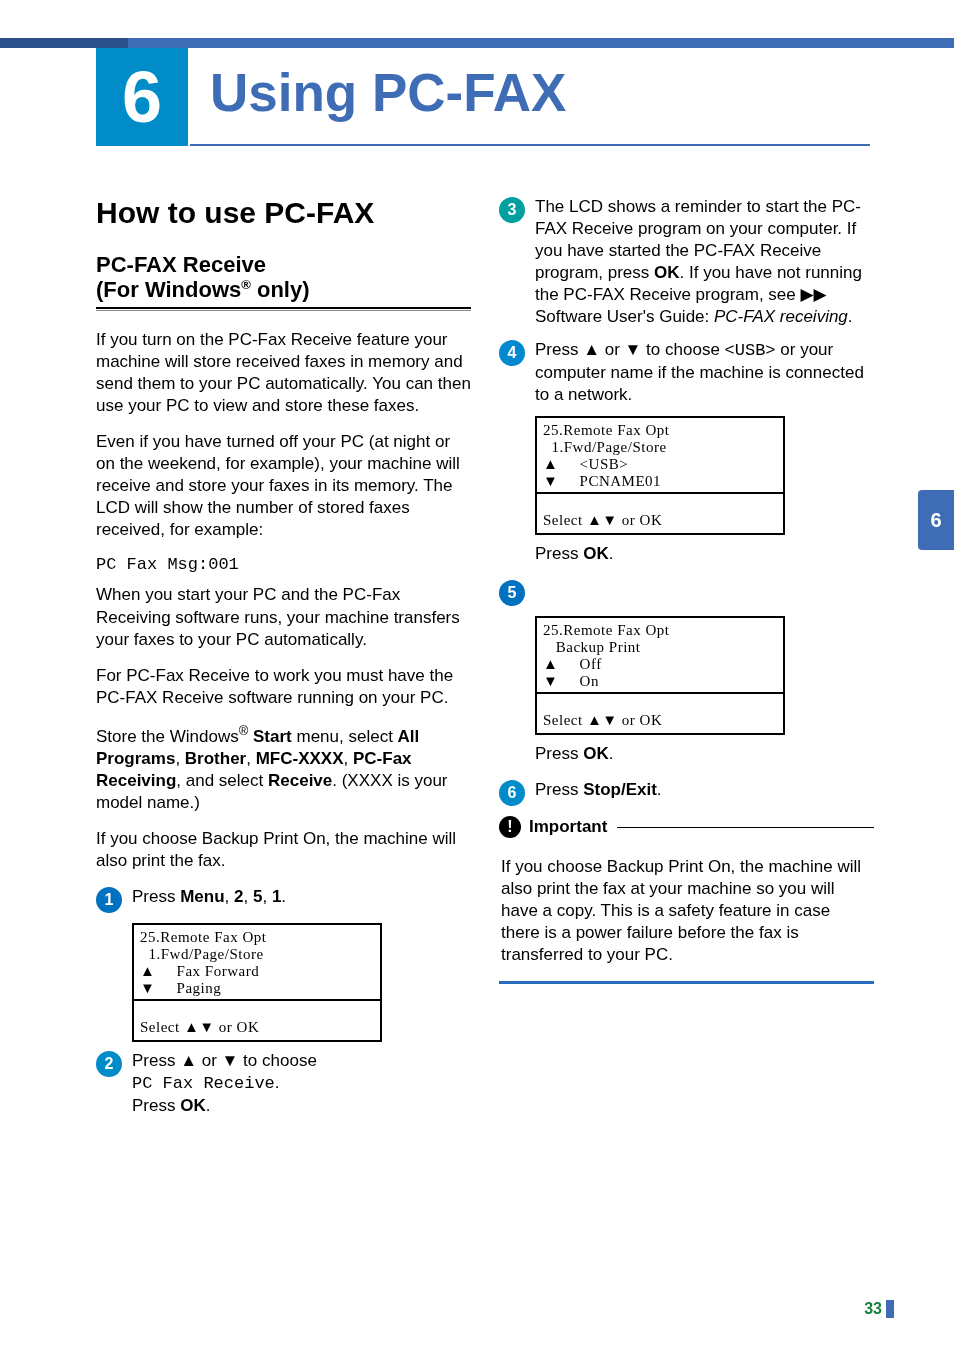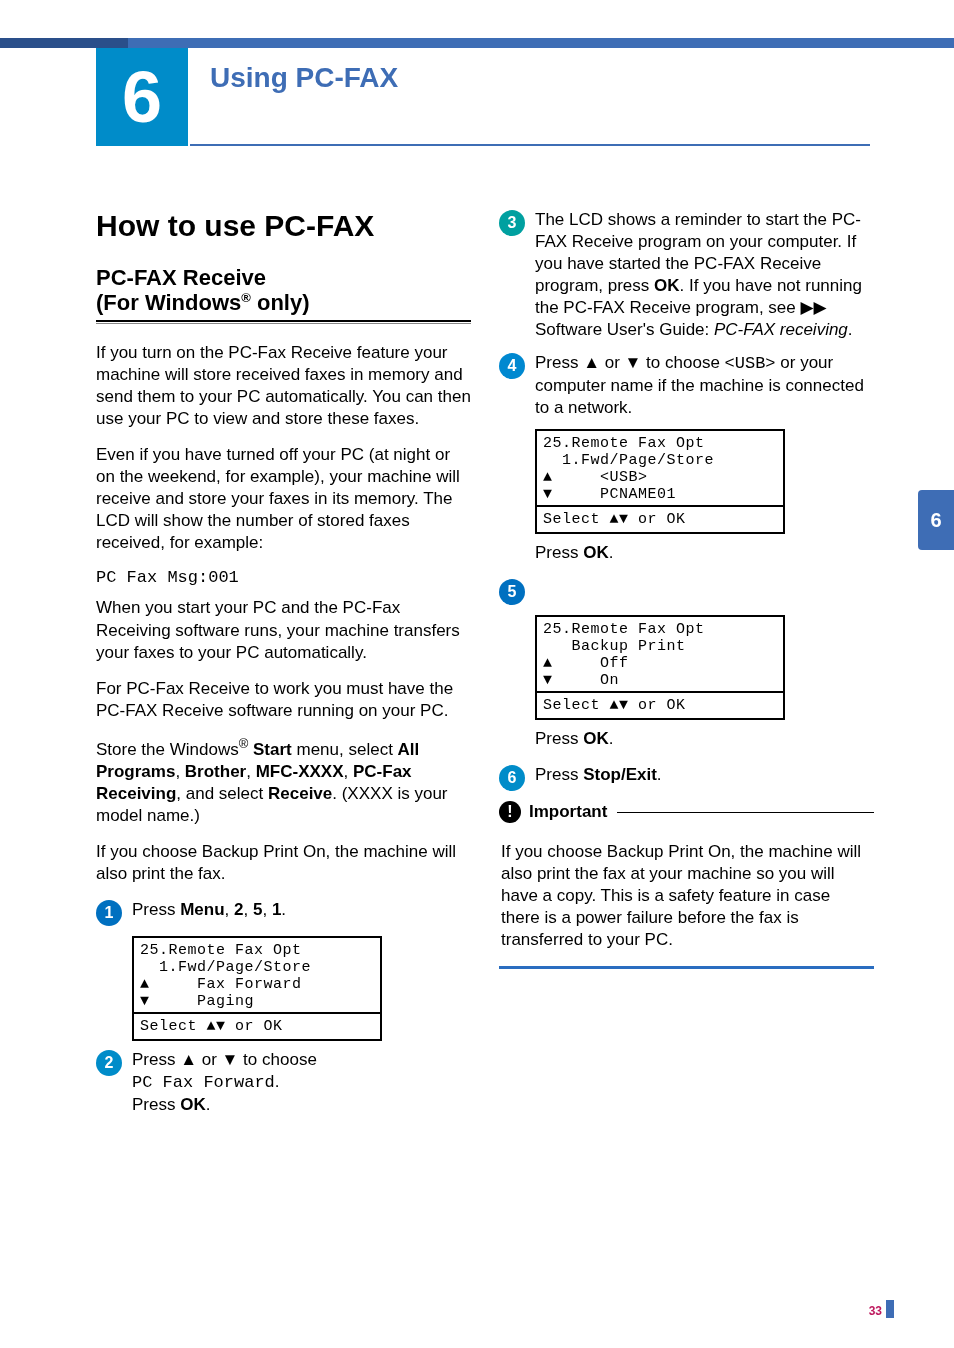--- a/index.html
+++ b/index.html
@@ -1,56 +1,56 @@
 <!DOCTYPE html>
 <html><head>
 <meta charset="utf-8">
 <style>
   * { box-sizing: border-box; margin: 0; padding: 0; }
   html, body { width: 954px; height: 1348px; background: #fff; font-family: Arial, Helvetica, sans-serif; color: #000; }
   .page { position: relative; width: 954px; height: 1348px; }
   .top-band { position: absolute; top: 38px; left: 0; right: 0; height: 10px; background: #3e6db5; }
   .top-band-left { position: absolute; top: 38px; left: 0; width: 128px; height: 10px; background: #2a4f8a; }
   .chapnum-box { position: absolute; top: 48px; left: 96px; width: 92px; height: 98px; background: #008cc9; color: #fff; display: flex; align-items: center; justify-content: center; font-size: 72px; font-weight: 700; }
-  .chapter-title { position: absolute; top: 62px; left: 210px; font-size: 28px; font-weight: 700; color: #3e6db5; }
+  .chapter-title { position: absolute; top: 62px; left: 210px; font-size: 53px; font-weight: 700; color: #3e6db5; }
   .chapter-underline { position: absolute; top: 144px; left: 190px; width: 680px; height: 2px; background: #3e6db5; }
 
-  .content { position: absolute; top: 203px; left: 96px; width: 778px; display: flex; column-gap: 28px; }
+  .content { position: absolute; top: 190px; left: 96px; width: 778px; display: flex; column-gap: 28px; }
   .col { width: 375px; }
   h1.sec { font-size: 30px; font-weight: 700; margin-top: 6px; margin-bottom: 22px; }
   h2.sub { font-size: 22px; font-weight: 700; margin-bottom: 0; line-height: 1.15; }
   .sup { font-size: 13px; vertical-align: super; }
   .sub-underline { height: 2px; background: #000; margin-top: 4px; margin-bottom: 1px; }
   .sub-underline2 { height: 1px; background: #888; margin-bottom: 18px; }
 
   p.body { font-size: 17px; line-height: 1.3; margin-bottom: 14px; }
   .mono { font-family: "Courier New", monospace; font-size: 17px; }
 
   .step { display: flex; align-items: flex-start; margin-bottom: 10px; }
   .step-num { flex: 0 0 26px; height: 26px; border-radius: 50%; color: #fff; font-weight: 700; font-size: 16px; display: flex; align-items: center; justify-content: center; margin-right: 10px; margin-top: 1px; }
   .step-body { flex: 1; font-size: 17px; line-height: 1.3; }
   .c1 { background: #0070c0; }
   .c2 { background: #008cc9; }
   .c3 { background: #00a0a0; }
   .c4 { background: #0088d0; }
   .c5 { background: #0070c0; }
   .c6 { background: #008cc9; }
 
-  .lcd { border: 2px solid #000; width: 250px; margin: 8px 0 8px 36px; font-family: Liberation Mono, monospace; font-size: 15px; letter-spacing: 0.5px; }
+  .lcd { border: 2px solid #000; width: 250px; margin: 8px 0 8px 36px; font-family: Liberation Serif, serif; font-size: 15px; letter-spacing: 0.5px; }
   .lcd-top { padding: 4px 6px 2px; }
-  .lcd-bot { border-top: 2px solid #000; padding: 4px 6px 4px; }
+  .lcd-bot { border-top: 2px solid #000; padding: 18px 6px 4px; }
   .lcd-line { white-space: pre; }
 
   .important-box { border-top: 3px solid #2a6dc0; border-bottom: 3px solid #2a6dc0; padding: 12px 2px 14px; margin-top: 6px; }
   .imp-head { display: flex; align-items: center; font-size: 17px; font-weight: 700; margin-bottom: 6px; }
   .imp-icon { width: 22px; height: 22px; border-radius: 50%; background: #000; color: #fff; font-weight: 900; display:flex; align-items:center; justify-content:center; margin-right: 8px; font-size:16px; }
   .imp-line { flex:1; height:1px; background:#000; margin-left:10px; }
 
   .side-tab { position: absolute; right: 0; top: 490px; width: 36px; height: 60px; background: #3e6db5; color: #fff; display:flex; align-items:center; justify-content:center; font-size:20px; font-weight:700; border-radius: 4px 0 0 4px; }
-  .pagenum { position: absolute; right: 72px; bottom: 30px; font-size: 12px; font-weight: 700; color: #be185d; }
+  .pagenum { position: absolute; right: 72px; bottom: 30px; font-size: 16px; font-weight: 700; color: #15803d; }
   .pagenum-bar { position: absolute; right: 60px; bottom: 30px; width: 8px; height: 18px; background: #3e6db5; }
 
   b { font-weight: 700; }
   i { font-style: italic; }
 </style>
 </head>
 <body>
 <div class="page">
 
   <div class="top-band"></div>
@@ -102,21 +102,21 @@
         </div>
         <div class="lcd-bot">
           <div class="lcd-line">Select ▲▼ or OK</div>
         </div>
       </div>
 
       <div class="step">
         <div class="step-num c2">2</div>
         <div class="step-body">
           <span>Press ▲ or ▼ to choose</span><br>
-          <span class="mono">PC Fax Forward</span><span>.</span><br>
+          <span class="mono">PC Fax Receive</span><span>.</span><br>
           <span>Press </span><b>OK</b><span>.</span>
         </div>
       </div>
     </div>
 
     <div class="col">
 
       <div class="step" style="margin-top:6px">
         <div class="step-num c3">3</div>
         <div class="step-body">

